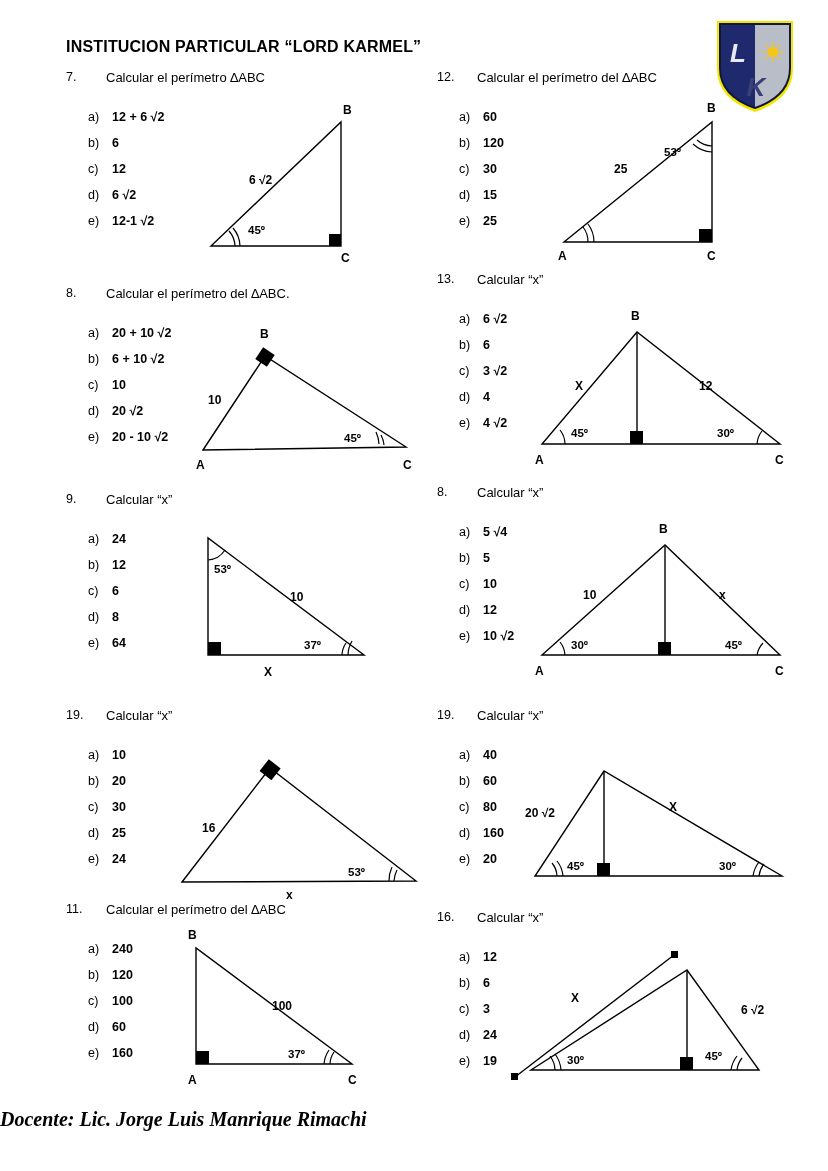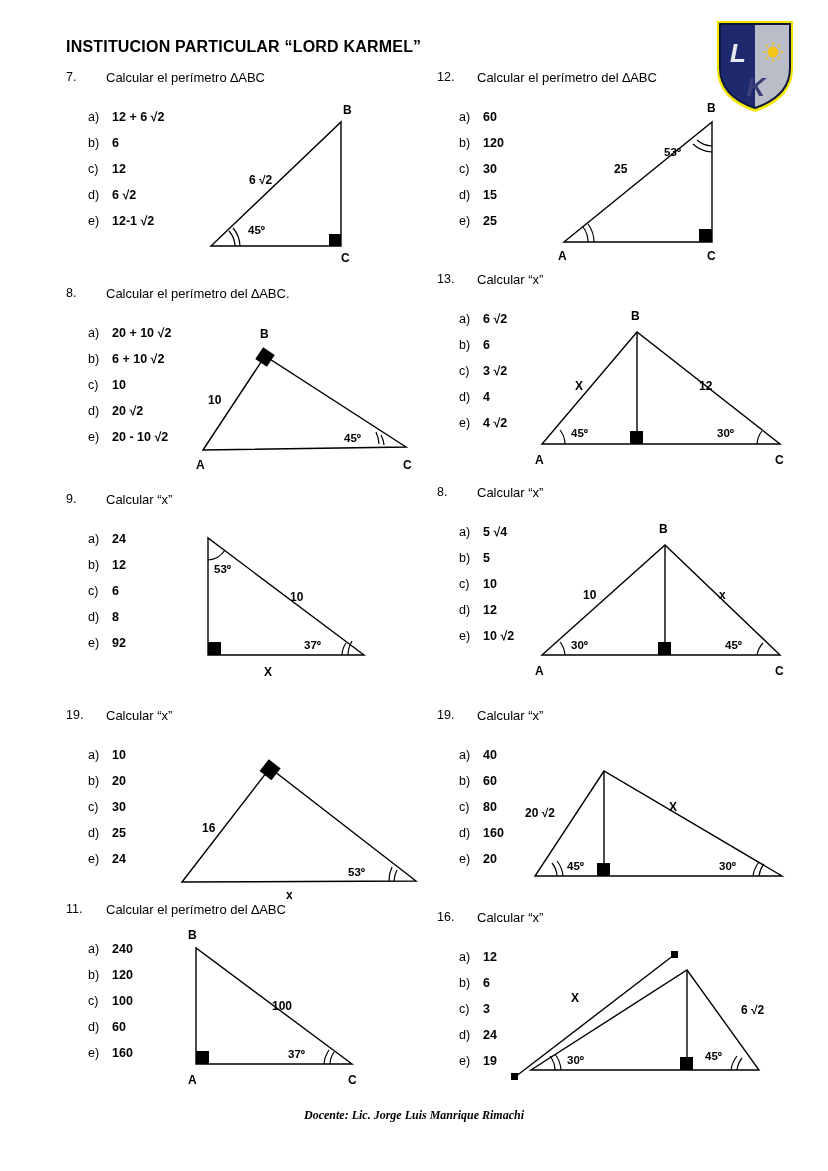--- a/index.html
+++ b/index.html
@@ -82,25 +82,24 @@
     position: absolute;
   }
   .fig svg { display: block; overflow: visible; }
 
   
   .footer {
     position: absolute;
     left: 0;
     right: 0;
     top: 1108px;
-    text-align: center;
     font-family: "Liberation Serif", serif;
     font-weight: bold;
     font-style: italic;
-    font-size: 12px;
+    font-size: 20px;
   }
 
   text { font-family: "Liberation Sans", sans-serif; }
   .lbltxt { font-size: 12px; font-weight: bold; }
   .angtxt { font-size: 11.5px; font-weight: bold; }
   .sidetxt { font-size: 12px; font-weight: bold; }
 </style>
 </head>
 <body>
 
@@ -326,21 +325,21 @@
       <div class="opt">
           <span class="lbl">c)</span>
           <span class="val">6</span>
         </div>
       <div class="opt">
           <span class="lbl">d)</span>
           <span class="val">8</span>
         </div>
       <div class="opt">
           <span class="lbl">e)</span>
-          <span class="val">92</span>
+          <span class="val">64</span>
         </div>
     </div>
     <div class="fig" style="left:128px; top:24px;">
       <svg width="250" height="165" viewBox="0 0 250 165">
         <g stroke="#000" stroke-width="1.4" fill="none">
           <path d="M14 22 L14 139 L170 139 Z"></path>
         </g>
         <rect x="14" y="126" width="13" height="13" fill="#000"></rect>
         <path d="M14 44 A22 22 0 0 0 31 34" stroke="#000" stroke-width="1.2" fill="none"></path>
         <path d="M148 139 A23 23 0 0 1 152 127" stroke="#000" stroke-width="1.2" fill="none"></path>

